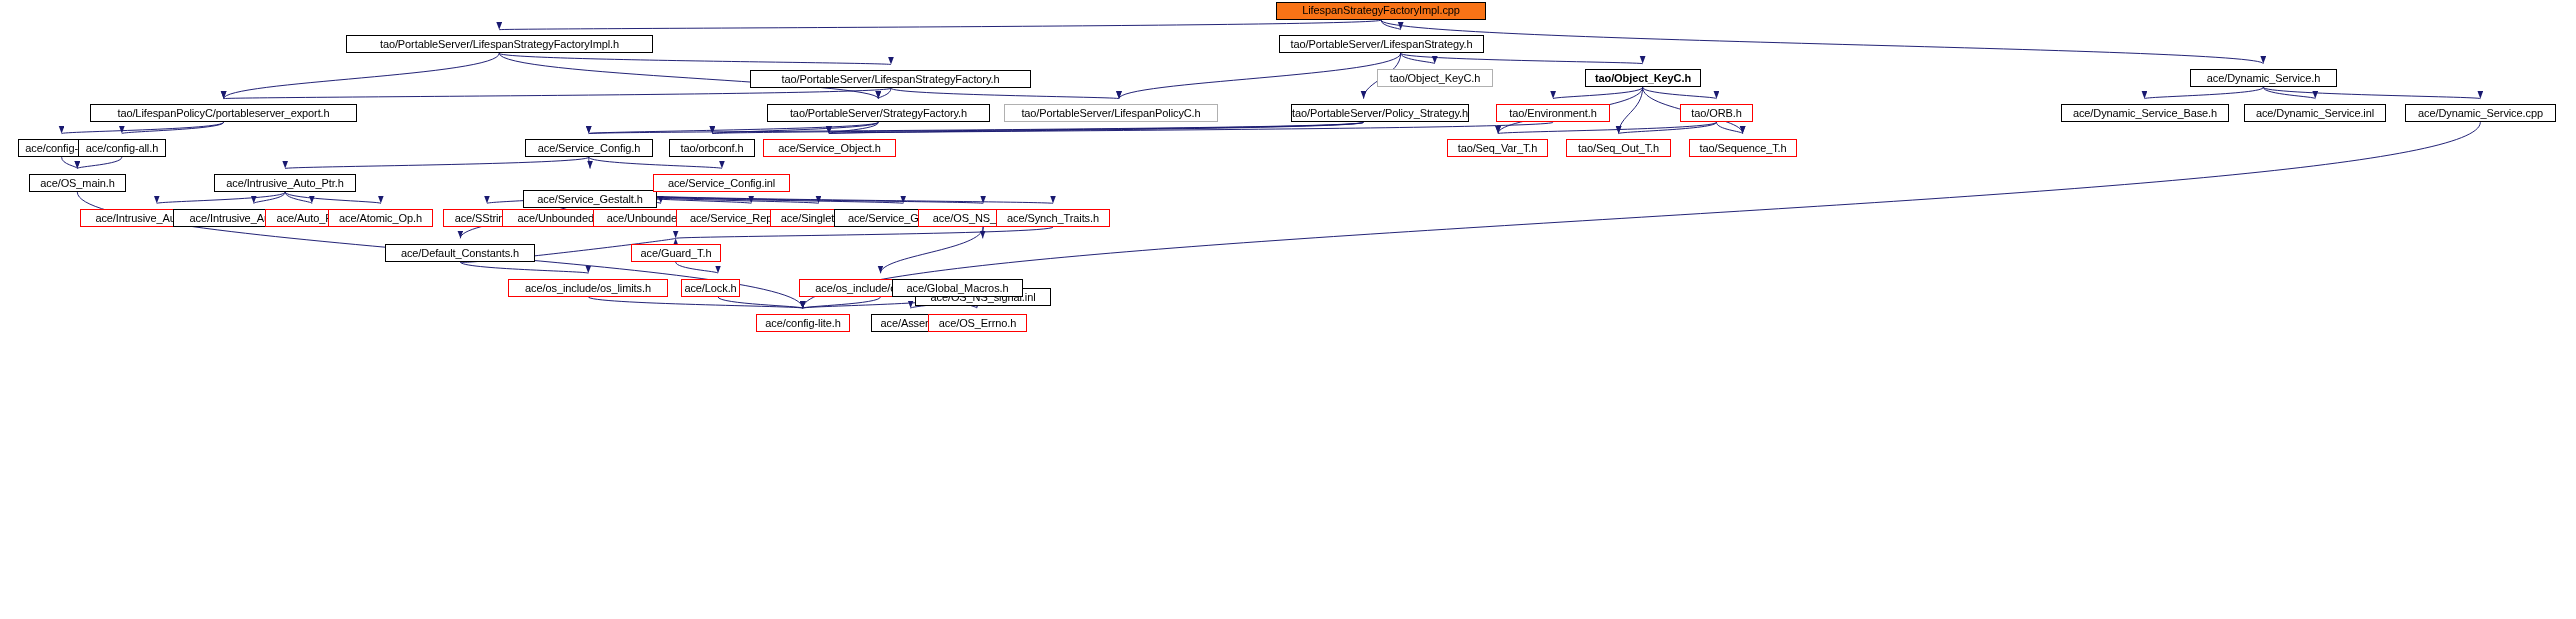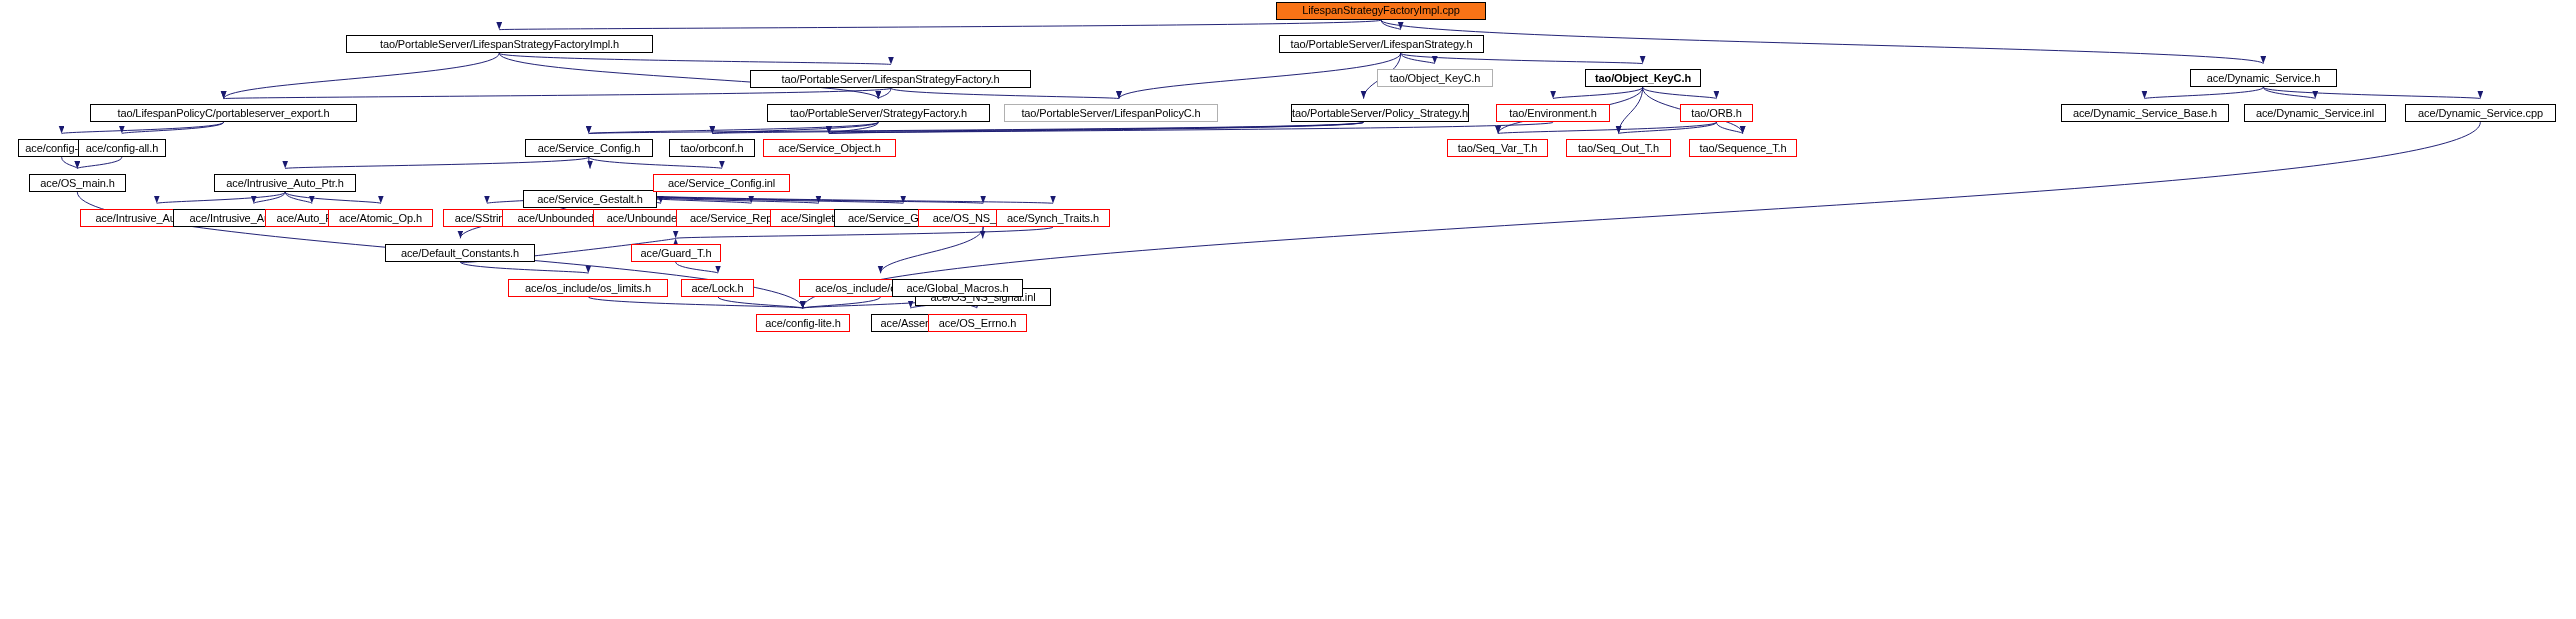--- a/index.html
+++ b/index.html
@@ -234,21 +234,21 @@
       </div>
       <div class="node n-black" style="left: 385px; top: 244px; width: 150px;">
         <span>ace/Default_Constants.h</span>
       </div>
       <div class="node n-red" style="left: 631px; top: 244px; width: 90px;">
         <span>ace/Guard_T.h</span>
       </div>
       <div class="node n-red" style="left: 508px; top: 279px; width: 160px;">
         <span>ace/os_include/os_limits.h</span>
       </div>
-      <div class="node n-red" style="left: 681px; top: 279px; width: 73px;">
+      <div class="node n-red" style="left: 681px; top: 279px; width: 59px;">
         <span>ace/Lock.h</span>
       </div>
       <div class="node n-red" style="left: 799px; top: 279px; width: 162px;">
         <span>ace/os_include/os_signal.h</span>
       </div>
       <div class="node n-black" style="left: 892px; top: 279px; width: 131px;">
         <span>ace/Global_Macros.h</span>
       </div>
       <div class="node n-red" style="left: 756px; top: 314px; width: 94px;">
         <span>ace/config-lite.h</span>

